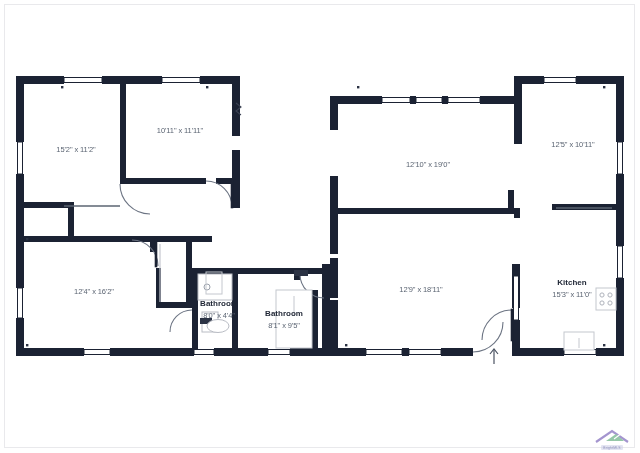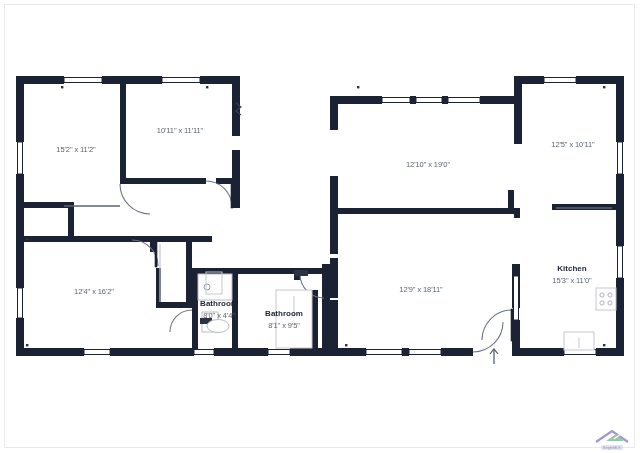--- a/index.html
+++ b/index.html
@@ -247,21 +247,21 @@
   <div class="rlabel" style="left:573px;top:145px;">
     <span class="rname"></span>
     <span class="rdim">12'5" x 10'11"</span>
   </div>
 
   <div class="rlabel" style="left:421px;top:290px;">
     <span class="rname"></span>
     <span class="rdim">12'9" x 18'11"</span>
   </div>
 
-  <div class="rlabel" style="left:572px;top:275px;">
+  <div class="rlabel" style="left:572px;top:289px;">
     <span class="rname">Kitchen</span>
     <span class="rdim">15'3" x 11'0"</span>
   </div>
 
   <div class="watermark">
     <svg viewBox="0 0 40 18" style="position:static;width:40px;height:18px;">
       <path d="M 4 14 L 20 3 L 36 14" fill="none" stroke="#5b3fa8" stroke-width="2.2"></path>
       <path d="M 14 13 L 24 6 L 32 13 Z" fill="#3f9b62"></path>
       <path d="M 22 11 L 30 5" stroke="#ffffff" stroke-width="1.1" fill="none"></path>
     </svg>

